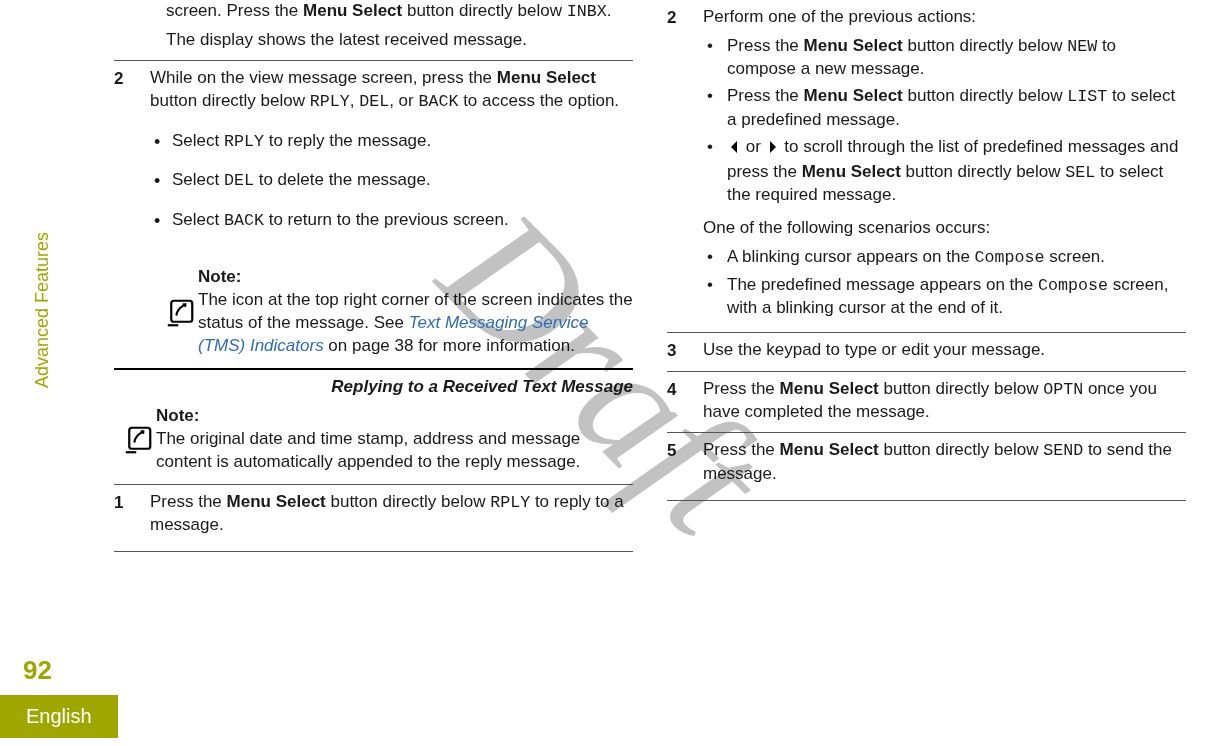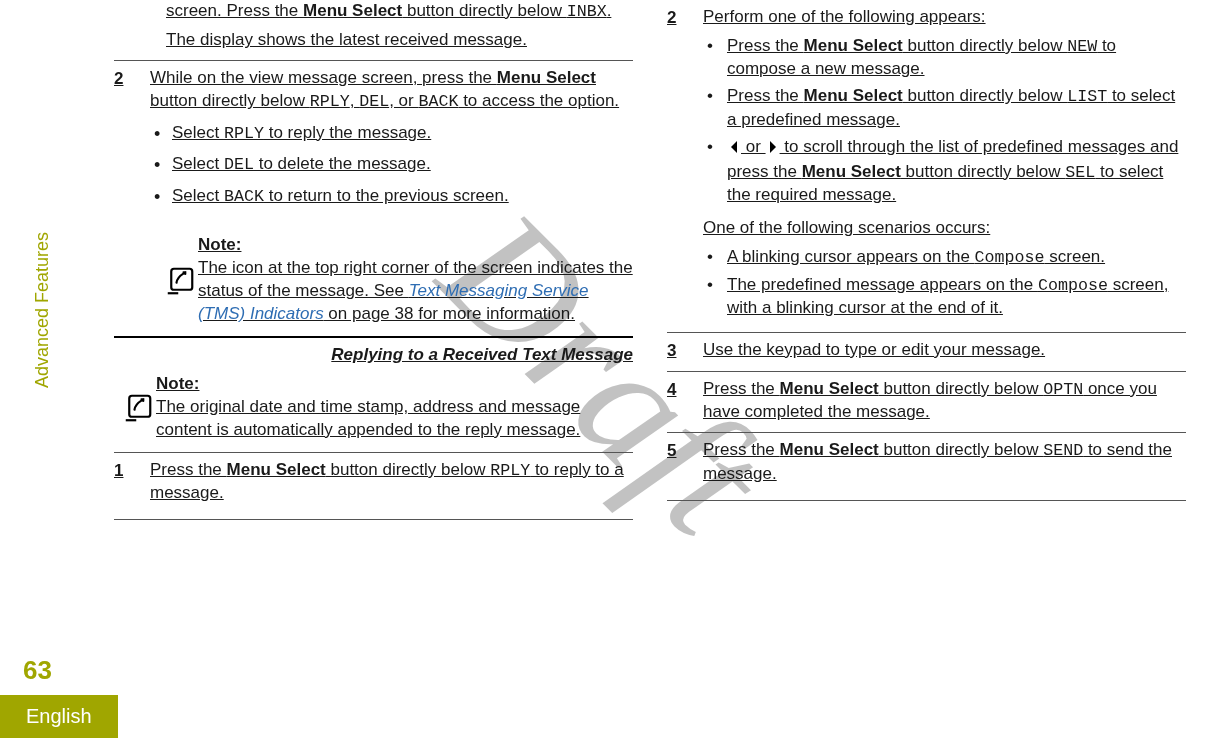--- a/index.html
+++ b/index.html
@@ -82,21 +82,20 @@
     top: 0;
     bottom: 100px;
     display: flex;
     gap: 34px;
   }
   .col {
     flex: 1;
     min-width: 0;
     position: relative;
     z-index: 10;
-    text-decoration: underline;
   }
   .step {
     display: flex;
     align-items: flex-start;
     gap: 16px;
     padding: 6px 0 8px 0;
     border-top: 1px solid var(--hr);
   }
   .step:first-child { border-top: none; }
   .col2 .step:first-child { border-top: none; }
@@ -105,21 +104,21 @@
     width: 20px;
     flex: none;
     padding-top: 1px;
   }
   .step-body { flex: 1; }
   .step-body p { margin: 0 0 6px 0; }
   .step-body p:last-child { margin-bottom: 0; }
   .indent-block { padding-left: 52px; margin-bottom: 8px; }
   .indent-block p { margin: 0 0 6px 0; }
   .bullets { list-style: none; padding: 0; margin: 4px 0 4px 0; }
-  .bullets li { position: relative; padding-left: 22px; margin: 8px 0; }
+  .bullets li { position: relative; padding-left: 22px; margin: 16px 0; }
   .bullets li::before {
     content: "•";
     position: absolute;
     left: 4px;
     top: 0;
     font-size: 18px;
   }
   .sub-bullets { list-style: none; padding: 0; margin: 4px 0 0 0; }
   .sub-bullets li { position: relative; padding-left: 24px; margin: 4px 0; }
   .sub-bullets li::before {
@@ -161,21 +160,21 @@
 </style>
 </head>
 <body>
 
 <div class="page">
 
   <div class="watermark">Draft</div>
 
   <div class="sidebar">
     <div class="side-label">Advanced Features</div>
-    <div class="page-number">63</div>
+    <div class="page-number">92</div>
     <div class="lang-tab">English</div>
   </div>
 
   <div class="columns">
 
     <div class="col col1">
 
       <div class="indent-block">
         <p>
           <span>screen. Press the </span><span class="bold">Menu Select</span><span> button directly below </span><span class="mono">INBX</span><span>.</span>
@@ -244,21 +243,21 @@
         </div>
       </div>
       <hr class="bottom-sep">
     </div>
 
     <div class="col col2">
 
       <div class="step">
         <div class="step-num">2</div>
         <div class="step-body">
-          <p>Perform one of the following appears:</p>
+          <p>Perform one of the previous actions:</p>
           <ul class="sub-bullets">
             <li>
               <span>Press the </span><span class="bold">Menu Select</span><span> button directly below </span><span class="mono">NEW</span><span> to compose a new message.</span>
             </li>
             <li>
               <span>Press the </span><span class="bold">Menu Select</span><span> button directly below </span><span class="mono">LIST</span><span> to select a predefined message.</span>
             </li>
             <li>
               <span class="arrow-icon">
                 <svg width="10" height="14" viewBox="0 0 10 14">

